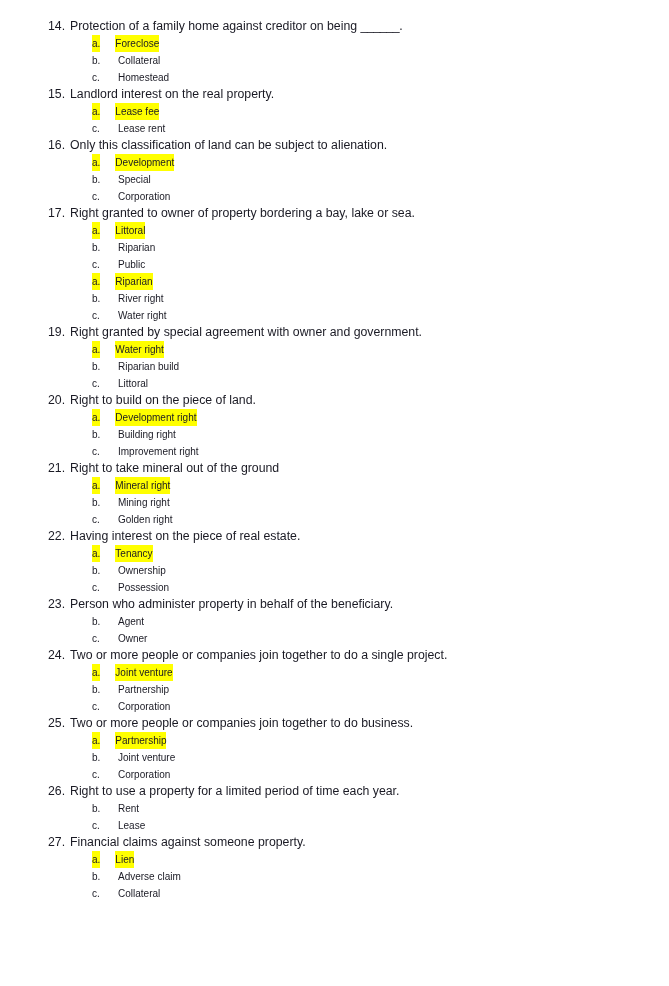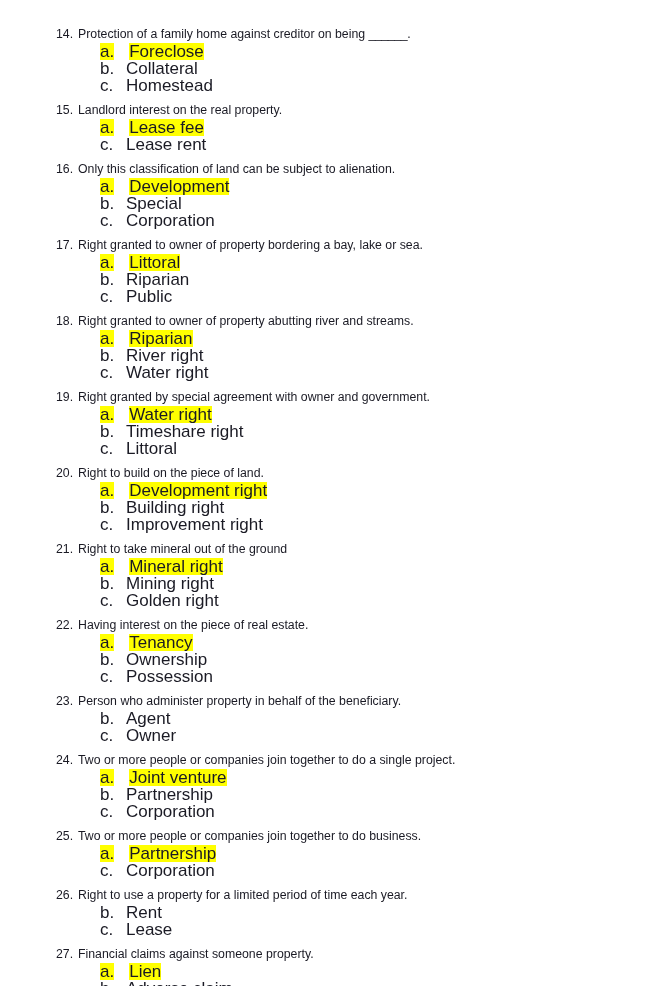--- a/index.html
+++ b/index.html
@@ -11,37 +11,37 @@
     width: 669px;
     height: 986px;
     font-family: "Liberation Sans", sans-serif;
     color: #1a1a24;
     -webkit-font-smoothing: antialiased;
   }
   #quiz {
     padding-top: 18px;
   }
   .question-block {
-    margin: 8px;
+    margin: 0;
   }
   .question-line {
     font-size: 12.3px;
     line-height: 17px;
     padding-left: 48px;
     white-space: nowrap;
   }
   .q-num {
     display: inline-block;
     width: 22px;
   }
   .blank {
     letter-spacing: -0.4px;
   }
   .option-line {
-    font-size: 17px;
+    font-size: 10px;
     line-height: 17px;
     padding-left: 92px;
     white-space: nowrap;
   }
   .opt-letter {
     display: inline-block;
     width: 26px;
   }
   .opt-text {
     display: inline-block;
@@ -76,29 +76,28 @@
       <div class="option-line"><span class="opt-letter">b.</span><span class="opt-text">Special</span></div>
       <div class="option-line"><span class="opt-letter">c.</span><span class="opt-text">Corporation</span></div>
     </div>
     <div class="question-block">
       <div class="question-line"><span class="q-num">17.</span><span>Right granted to owner of property bordering a bay, lake or sea.</span></div>
       <div class="option-line correct"><span class="opt-letter">a.</span><span class="opt-text">Littoral</span></div>
       <div class="option-line"><span class="opt-letter">b.</span><span class="opt-text">Riparian</span></div>
       <div class="option-line"><span class="opt-letter">c.</span><span class="opt-text">Public</span></div>
     </div>
     <div class="question-block">
-      <div class="question-line"><span class="q-num">18.</span><span>Right granted to owner of property abutting river and streams.</span></div>
       <div class="option-line correct"><span class="opt-letter">a.</span><span class="opt-text">Riparian</span></div>
       <div class="option-line"><span class="opt-letter">b.</span><span class="opt-text">River right</span></div>
       <div class="option-line"><span class="opt-letter">c.</span><span class="opt-text">Water right</span></div>
     </div>
     <div class="question-block">
       <div class="question-line"><span class="q-num">19.</span><span>Right granted by special agreement with owner and government.</span></div>
       <div class="option-line correct"><span class="opt-letter">a.</span><span class="opt-text">Water right</span></div>
-      <div class="option-line"><span class="opt-letter">b.</span><span class="opt-text">Timeshare right</span></div>
+      <div class="option-line"><span class="opt-letter">b.</span><span class="opt-text">Riparian build</span></div>
       <div class="option-line"><span class="opt-letter">c.</span><span class="opt-text">Littoral</span></div>
     </div>
     <div class="question-block">
       <div class="question-line"><span class="q-num">20.</span><span>Right to build on the piece of land.</span></div>
       <div class="option-line correct"><span class="opt-letter">a.</span><span class="opt-text">Development right</span></div>
       <div class="option-line"><span class="opt-letter">b.</span><span class="opt-text">Building right</span></div>
       <div class="option-line"><span class="opt-letter">c.</span><span class="opt-text">Improvement right</span></div>
     </div>
     <div class="question-block">
       <div class="question-line"><span class="q-num">21.</span><span>Right to take mineral out of the ground</span></div>
@@ -119,20 +118,21 @@
     </div>
     <div class="question-block">
       <div class="question-line"><span class="q-num">24.</span><span>Two or more people or companies join together to do a single project.</span></div>
       <div class="option-line correct"><span class="opt-letter">a.</span><span class="opt-text">Joint venture</span></div>
       <div class="option-line"><span class="opt-letter">b.</span><span class="opt-text">Partnership</span></div>
       <div class="option-line"><span class="opt-letter">c.</span><span class="opt-text">Corporation</span></div>
     </div>
     <div class="question-block">
       <div class="question-line"><span class="q-num">25.</span><span>Two or more people or companies join together to do business.</span></div>
       <div class="option-line correct"><span class="opt-letter">a.</span><span class="opt-text">Partnership</span></div>
+      <div class="option-line"><span class="opt-letter">b.</span><span class="opt-text">Joint venture</span></div>
       <div class="option-line"><span class="opt-letter">c.</span><span class="opt-text">Corporation</span></div>
     </div>
     <div class="question-block">
       <div class="question-line"><span class="q-num">26.</span><span>Right to use a property for a limited period of time each year.</span></div>
       <div class="option-line"><span class="opt-letter">b.</span><span class="opt-text">Rent</span></div>
       <div class="option-line"><span class="opt-letter">c.</span><span class="opt-text">Lease</span></div>
     </div>
     <div class="question-block">
       <div class="question-line"><span class="q-num">27.</span><span>Financial claims against someone property.</span></div>
       <div class="option-line correct"><span class="opt-letter">a.</span><span class="opt-text">Lien</span></div>

